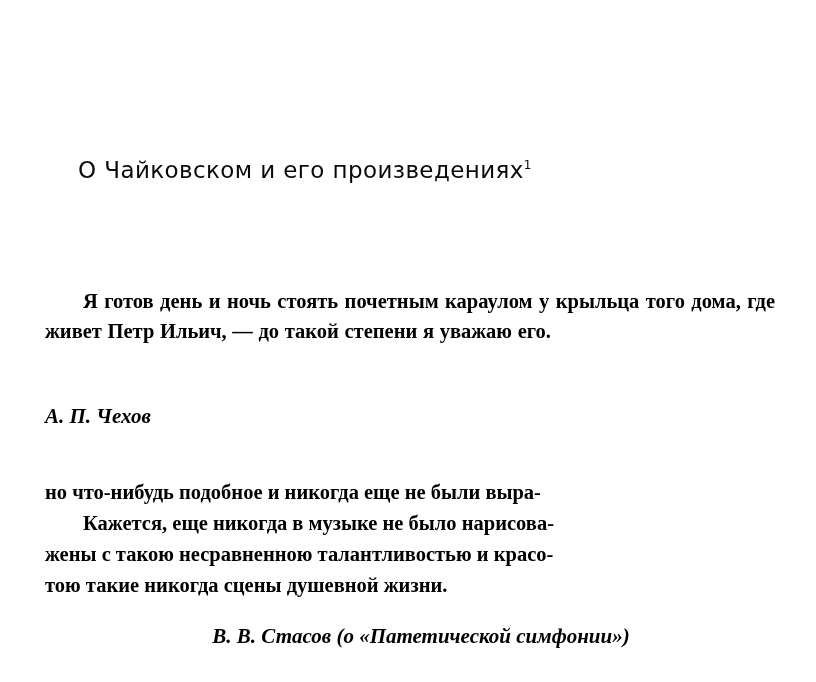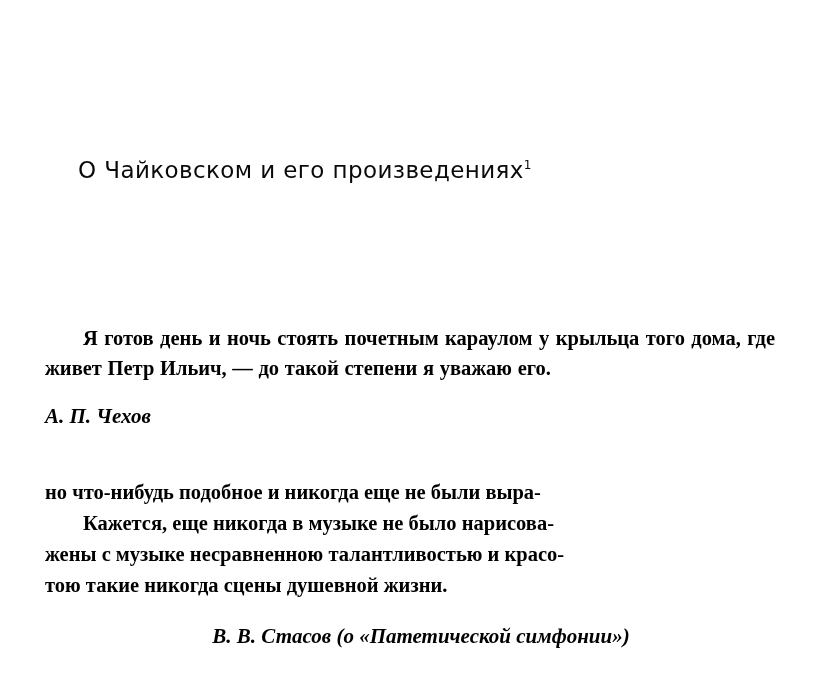--- a/index.html
+++ b/index.html
@@ -42,21 +42,20 @@
     top: 286px;
     width: 730px;
     font-family: "Liberation Serif", serif;
     font-size: 20.5px;
     font-weight: 700;
     line-height: 30px;
     text-align: justify;
     text-indent: 38px;
     color: #000000;
     word-spacing: 0.5px;
-    margin-top: 37px;
   }
   .attrib-one {
     position: absolute;
     left: 45px;
     top: 404px;
     width: 752px;
     text-align: left;
     font-family: "Liberation Serif", serif;
     font-style: italic;
     font-weight: 700;
@@ -112,19 +111,19 @@
 
   <div class="epigraph-one">
     <span>Я готов день и ночь стоять почетным караулом у крыльца того дома, где живет Петр Ильич, — до такой степени я уважаю его.</span>
   </div>
 
   <div class="attrib-one">А. П. Чехов</div>
 
   <div class="epigraph-two">
     <span class="ln">но что-нибудь подобное и никогда еще не были выра-</span>
     <span class="ln first">Кажется, еще никогда в музыке не было нарисова-</span>
-    <span class="ln">жены с музыке несравненною талантливостью и красо-</span>
+    <span class="ln">жены с такою несравненною талантливостью и красо-</span>
     <span class="ln">тою такие никогда сцены душевной жизни.</span>
   </div>
 
   <div class="attrib-two">В. В. Стасов (о «Патетической симфонии»)</div>
 
 </div>
 
 </body></html>

